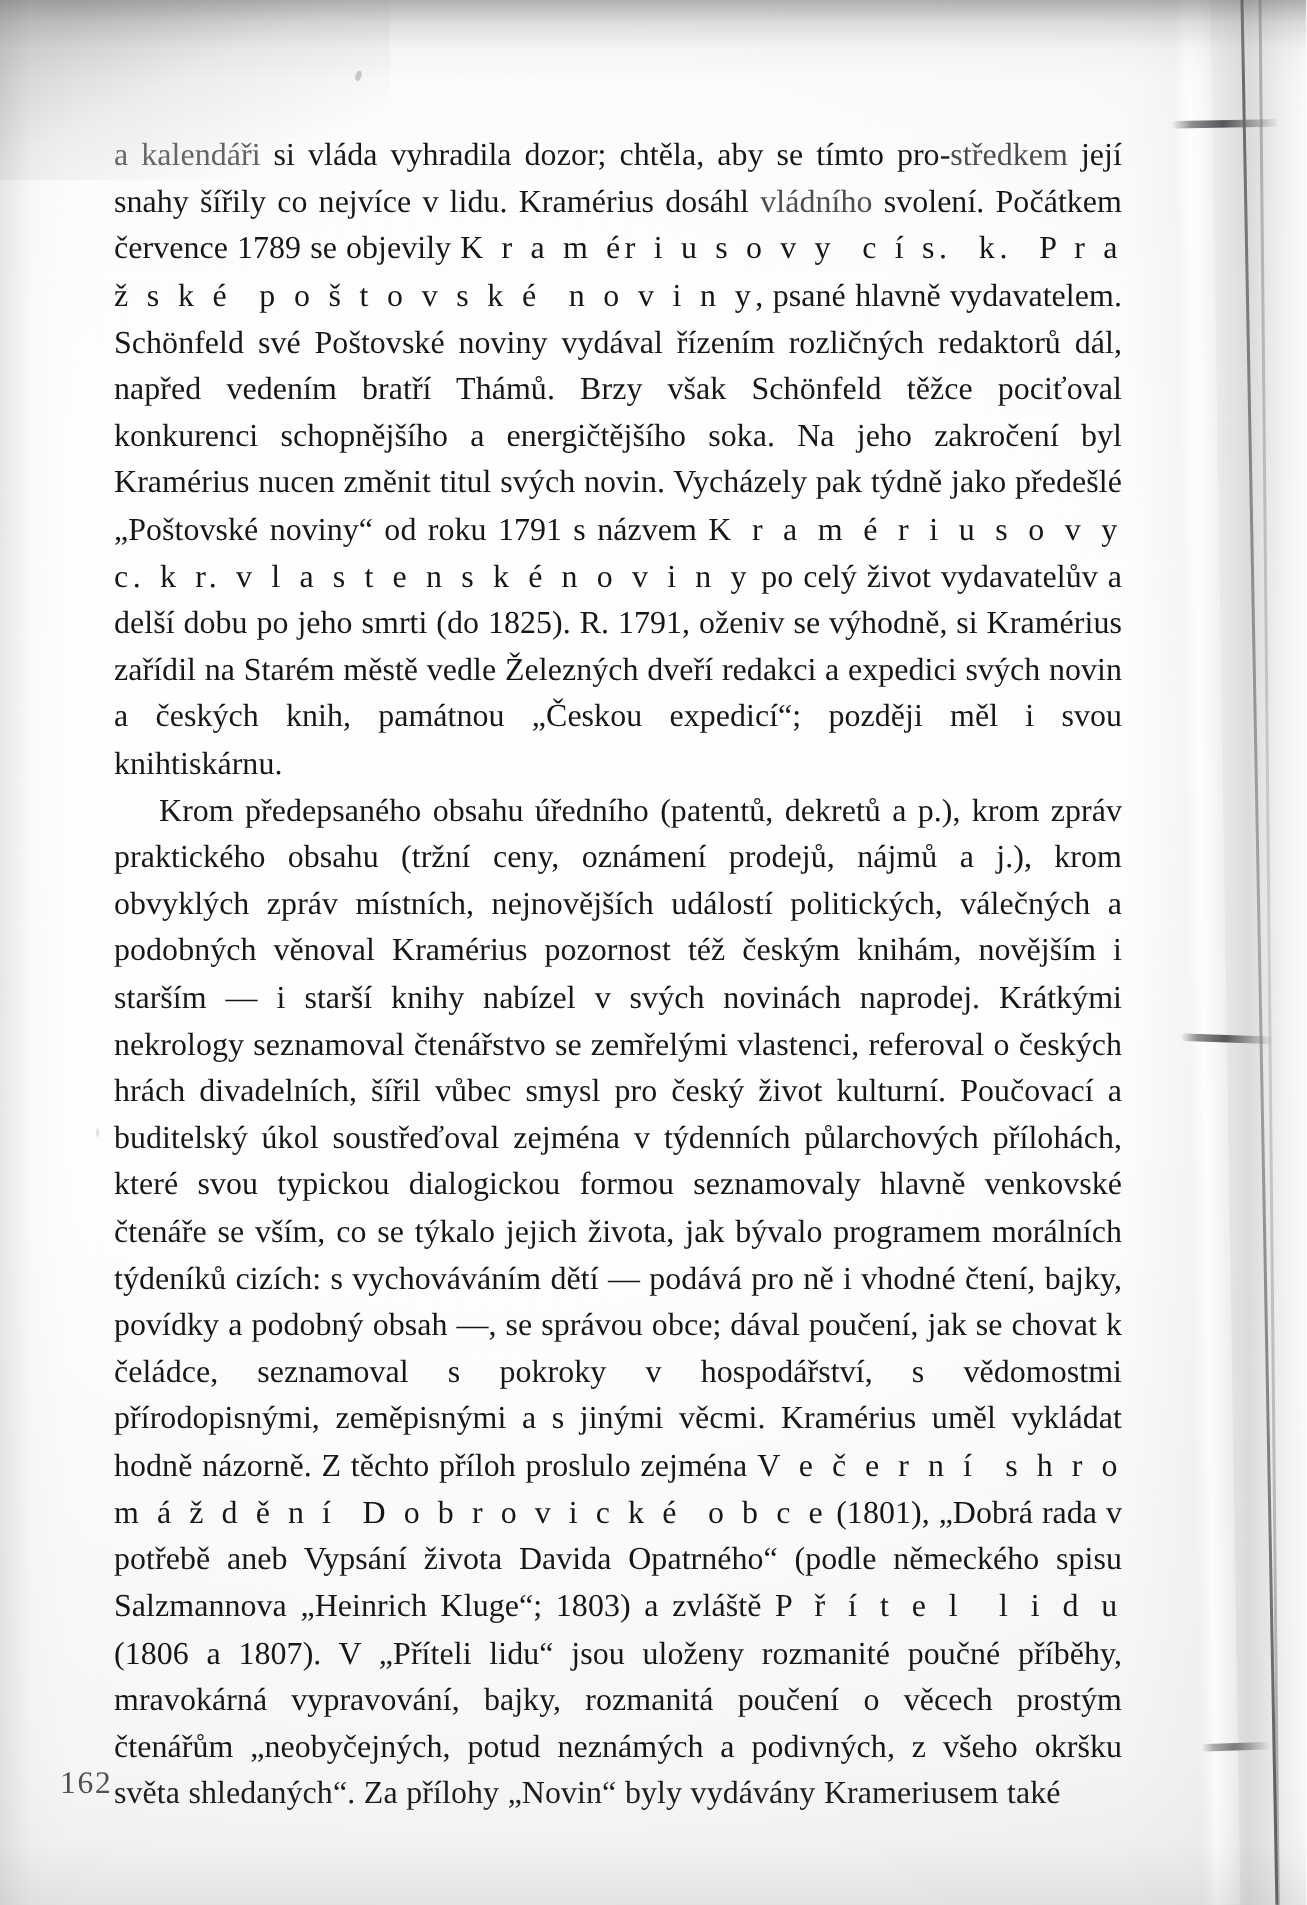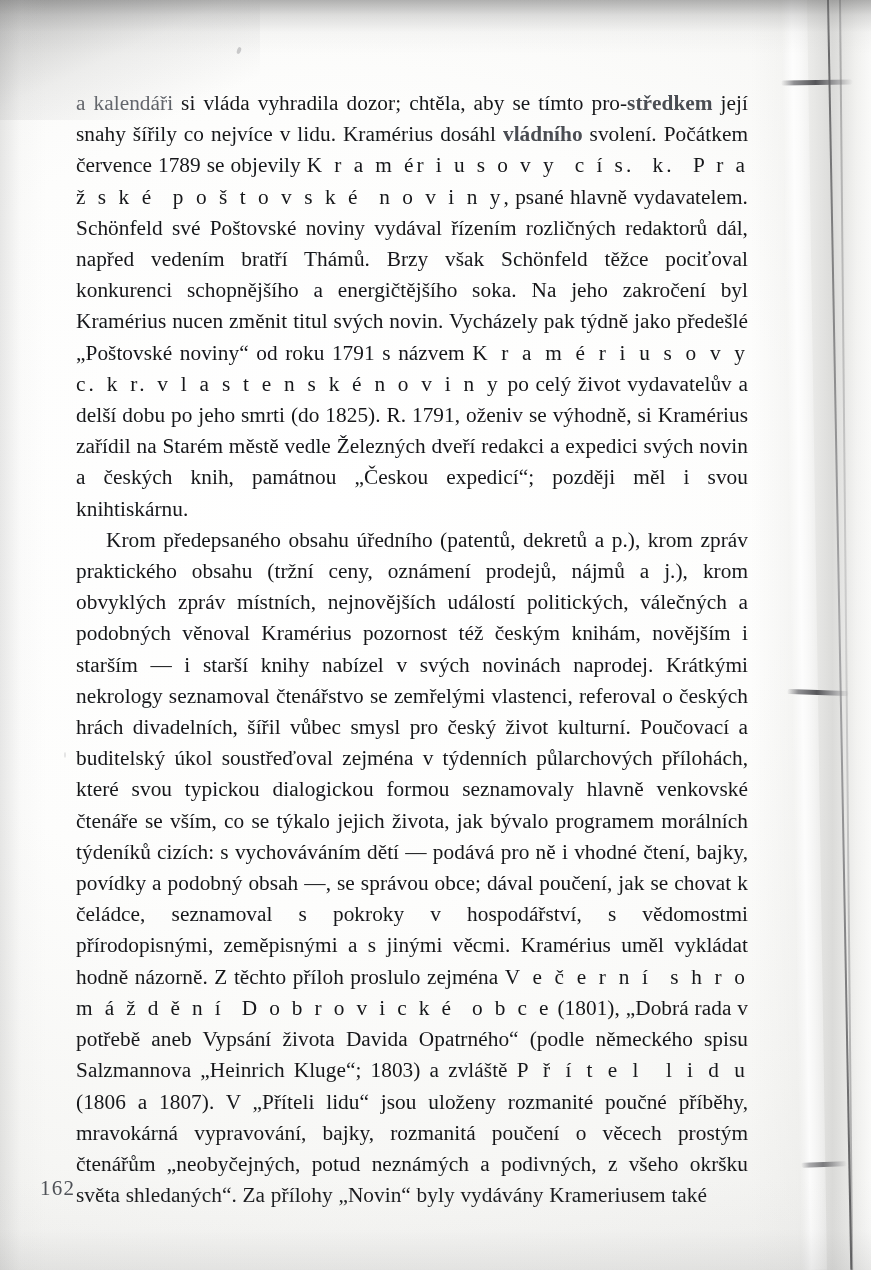--- a/index.html
+++ b/index.html
@@ -143,21 +143,20 @@
   .sp {
     letter-spacing: 3.1px;
   }
 
   
   .faded {
     color: #5d6066;
   }
   .faded2 {
     color: #4a4d53;
-    font-weight: bold;
   }
 
   
   .folio {
     position: absolute;
     left: 40px;
     top: 1176px;
     font-size: 21px;
     letter-spacing: 1.2px;
     color: #4c4f55;

